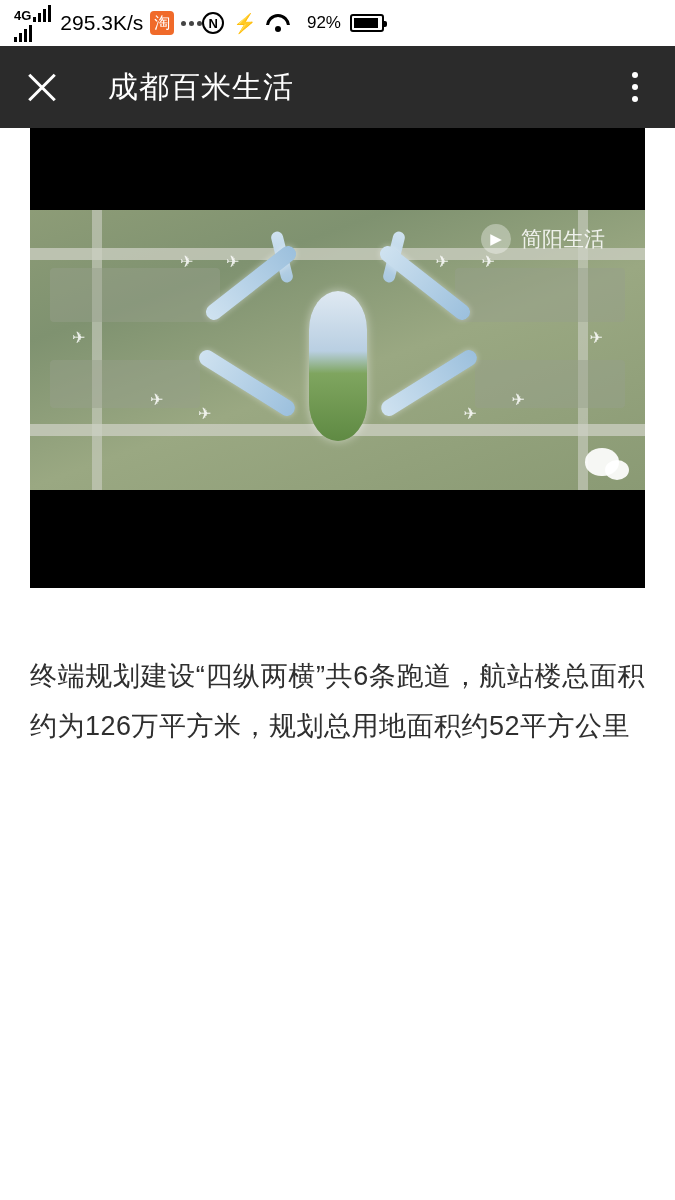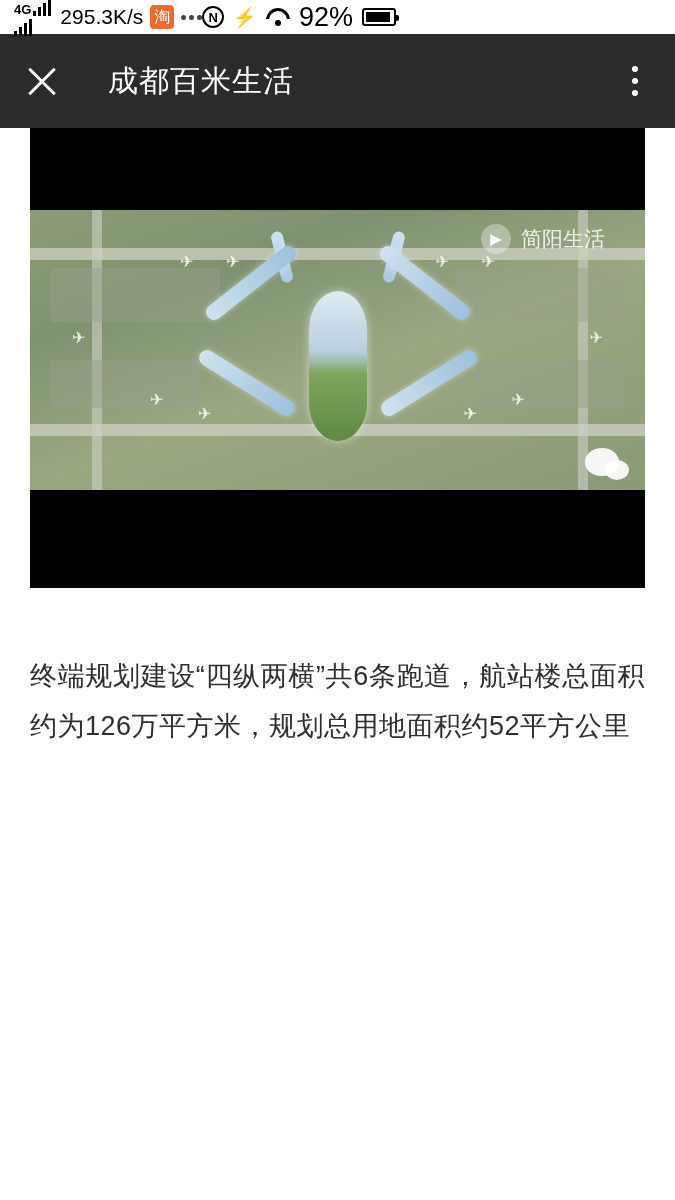--- a/index.html
+++ b/index.html
@@ -10,21 +10,21 @@
   body {
     width: 675px;
     height: 1200px;
     font-family: "Liberation Sans", sans-serif;
     overflow: hidden;
     position: relative;
   }
 
   
   .statusbar {
-    height: 34px;
+    height: 46px;
     background: #ffffff;
     display: flex;
     align-items: center;
     padding: 0 14px;
     box-sizing: border-box;
     color: #000;
     font-size: 21px;
   }
   .sb-left {
     display: flex;
@@ -105,21 +105,21 @@
     border: 3px solid #000;
     border-radius: 50%;
     clip-path: polygon(0 0, 100% 0, 100% 46%, 50% 46%, 0 46%);
     box-sizing: border-box;
   }
   .wifi:after {
     content: "";
     position: absolute; left: 9px; top: 12px;
     width: 6px; height: 6px; border-radius: 50%; background: #000;
   }
-  .batt-pct { font-size: 27px; }
+  .batt-pct { font-size: 17px; margin-left: 8px; }
   .batt {
     width: 34px; height: 18px;
     border: 2px solid #000;
     border-radius: 3px;
     position: relative;
     box-sizing: border-box;
     padding: 2px;
   }
   .batt:after {
     content: "";
@@ -130,21 +130,21 @@
     border-radius: 0 2px 2px 0;
   }
   .batt .fill {
     height: 100%;
     background: #000;
     display: block;
   }
 
   
   .titlebar {
-    height: 94px;
+    height: 82px;
     background: #2b2b2b;
     display: flex;
     align-items: center;
     padding: 0 22px;
     box-sizing: border-box;
     color: #fff;
   }
   .close-x {
     width: 40px; height: 40px;
     position: relative;

